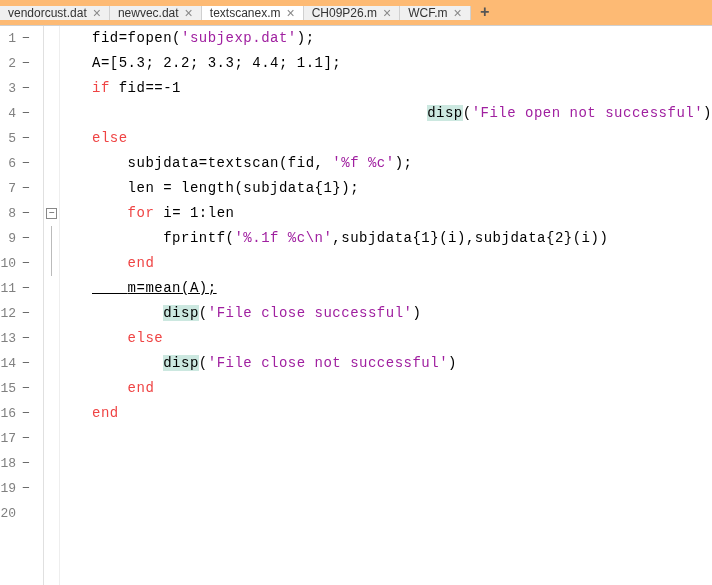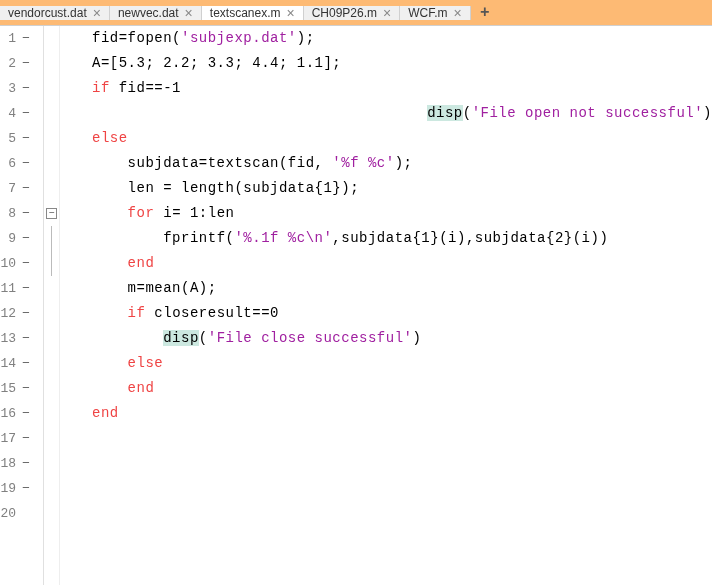--- a/index.html
+++ b/index.html
@@ -259,21 +259,21 @@
     <div class="code-line" style="padding-left: 24px;"><span>fid=fopen(</span><span class="str">'subjexp.dat'</span><span>);</span></div>
     <div class="code-line" style="padding-left: 24px;"><span>A=[5.3; 2.2; 3.3; 4.4; 1.1];</span></div>
     <div class="code-line" style="padding-left: 24px;"><span class="kw">if</span><span> fid==-1</span></div>
     <div class="code-line" style="padding-left: 24px; text-align: right;">    <span class="hl">disp</span><span>(</span><span class="str">'File open not successful'</span><span>)</span></div>
     <div class="code-line" style="padding-left: 24px;"><span class="kw">else</span></div>
     <div class="code-line" style="padding-left: 24px;">    <span>subjdata=textscan(fid, </span><span class="str">'%f %c'</span><span>);</span></div>
     <div class="code-line" style="padding-left: 24px;">    <span>len = length(subjdata{1});</span></div>
     <div class="code-line" style="padding-left: 24px;">    <span class="kw">for</span><span> i= 1:len</span></div>
     <div class="code-line" style="padding-left: 24px;">        <span>fprintf(</span><span class="str">'%.1f %c\n'</span><span>,subjdata{1}(i),subjdata{2}(i))</span></div>
     <div class="code-line" style="padding-left: 24px;">    <span class="kw">end</span></div>
-    <div class="code-line" style="padding-left: 24px;">    <span>m=mean(A);</span></div>
-    <div class="code-line" style="padding-left: 24px;">    <span class="kw">if</span><span> closeresult==0</span></div>
+    <div class="code-line" style="padding-left: 24px; text-decoration: underline;">    <span>m=mean(A);</span></div>
     <div class="code-line" style="padding-left: 24px;">        <span class="hl">disp</span><span>(</span><span class="str">'File close successful'</span><span>)</span></div>
     <div class="code-line" style="padding-left: 24px;">    <span class="kw">else</span></div>
+    <div class="code-line" style="padding-left: 24px;">        <span class="hl">disp</span><span>(</span><span class="str">'File close not successful'</span><span>)</span></div>
     <div class="code-line" style="padding-left: 24px;">    <span class="kw">end</span></div>
     <div class="code-line" style="padding-left: 24px;"><span class="kw">end</span></div>
     <div class="code-line" style="padding-left: 24px;"></div>
   </div>
 </div>
 
 </body></html>

